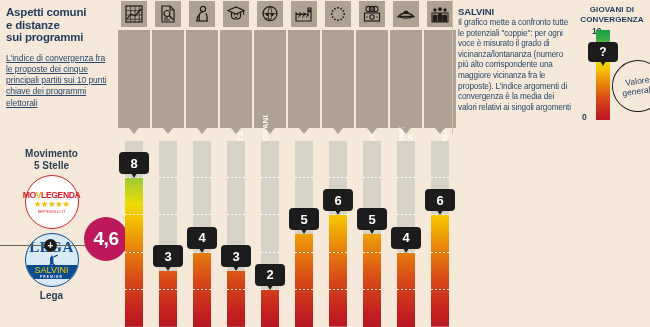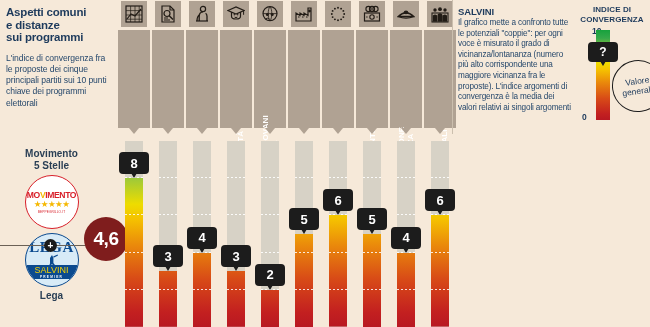--- a/index.html
+++ b/index.html
@@ -18,21 +18,21 @@
   
   #intro { position: absolute; left: 6px; top: 6px; width: 104px; }
   #intro-title {
     font-size: 11.5px; font-weight: bold; line-height: 12.6px;
     color: #1d3a5c; letter-spacing: -0.2px;
     white-space: pre-line;
   }
   #intro-desc {
     margin-top: 9px;
     font-size: 8.6px; line-height: 11.2px;
-    color: #26486c; letter-spacing: -0.1px;
+    color: #26486c; letter-spacing: -0.1px; text-decoration: underline;
   }
 
   
   #party-block { position: absolute; left: 0px; top: 148px; width: 113px; }
   #party-top-label, #party-bottom-label {
     text-align: center; font-size: 10px; font-weight: bold;
     color: #2a3f55; line-height: 11.5px;
     width: 85px; margin-left: 9px;
     white-space: pre-line;
   }
@@ -81,21 +81,21 @@
   #conn-plus {
     position:absolute; left:44px; top:2px; width:13px; height:13px; border-radius:50%;
     background:#1a1a1a; color:#fff; font-size:10px; font-weight:bold;
     display:flex; align-items:center; justify-content:center; line-height:1;
   }
   #conn-arrow {
     position:absolute; left:88px; top:2px; font-size:12px; color:#6b6156; font-weight:bold;
   }
   #avg-circle {
     position:absolute; left:84px; top:217px; width:44px; height:44px;
-    border-radius:50%; background:#7f1d1d;
+    border-radius:50%; background:#be185d;
     display:flex; align-items:center; justify-content:center;
     font-size:19px; font-weight:bold; color:#ffffff; letter-spacing:-0.5px;
   }
 
   
   #chart { position:absolute; left:0; top:0; width:450px; height:327px; }
   .col { position:absolute; top:0; width:32px; height:327px; }
 
   .tab {
     position:absolute; top:30px; left:0; width:32px; height:98px;
@@ -209,21 +209,21 @@
 e distanze
 sui programmi</div>
     <div id="intro-desc">L'indice di convergenza fra le proposte dei cinque principali partiti sui 10 punti chiave dei programmi elettorali</div>
   </div>
 
   <div id="party-block">
     <div id="party-top-label">Movimento
 5 Stelle</div>
     <div class="logo-wrap">
       <div class="m5s">
-        <div class="m5s-word"><span>MO</span><i>V</i><span>IMENTO</span></div>
+        <div class="m5s-word"><span>MO</span><i>V</i><span>LEGENDA</span></div>
         <div class="m5s-stars">★★★★★</div>
         <div class="m5s-sub">BEPPEGRILLO.IT</div>
       </div>
     </div>
 
     <div class="logo-wrap">
       <div class="lega">
         <div class="lega-word">LEGA</div>
         <svg class="lega-fig" viewBox="0 0 14 18">
           <path d="M7 1 L8.4 4 L8.4 9 L11.5 13 L10.6 13.8 L7.6 10.4 L6.2 10.4 L4.6 14 L3.4 13.4 L5 9.6 L5 4 Z" fill="#0b4a8f"></path>
@@ -499,21 +499,21 @@
         </div>
         <div class="badge" style="top: 189.4px;">6</div>
       </div>
     </div>
 
   <div id="legend">
     <div id="legend-divider"></div>
     <div id="legend-title">SALVINI</div>
     <div id="legend-body">Il grafico mette a confronto tutte le potenziali "coppie": per ogni voce è misurato il grado di vicinanza/lontananza (numero più alto corrispondente una maggiore vicinanza fra le proposte). L'indice argomenti di convergenza è la media dei valori relativi ai singoli argomenti</div>
 
-    <div id="scale-title">INDICE DI
+    <div id="scale-title">GIOVANI DI
 CONVERGENZA</div>
     <div id="scale-max">10</div>
     <div id="scale-min">0</div>
     <div id="scale-bar"></div>
     <div id="scale-badge">?</div>
     <div id="valore-circle">
       <span>Valore</span>
       <span>generale</span>
     </div>
   </div>

